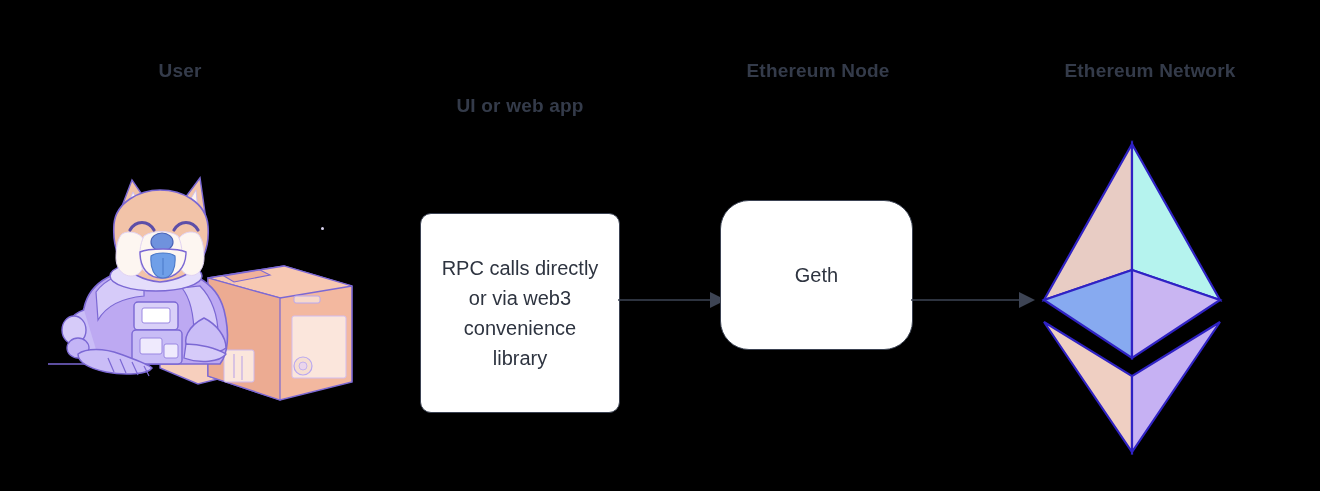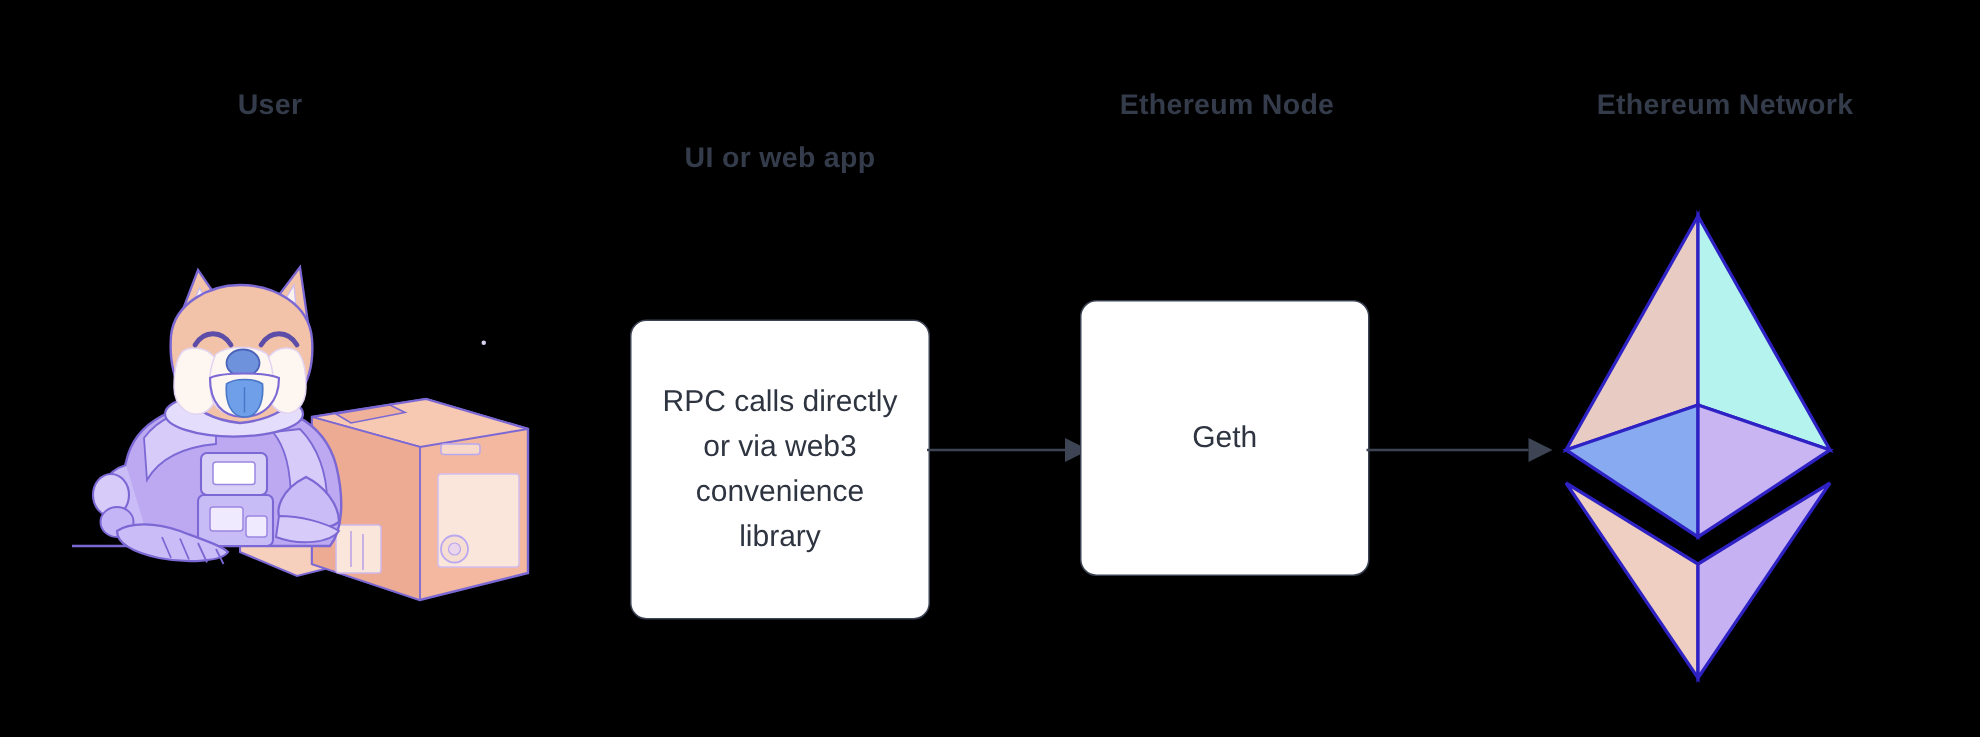--- a/index.html
+++ b/index.html
@@ -52,21 +52,21 @@
   }
   .node-box .node-text {
     color: #2e3440;
     font-size: 20px;
     line-height: 1.5;
     text-align: center;
     padding: 0 14px;
     white-space: pre-line;
   }
   #box-webapp { left: 420px; top: 200px; width: 200px; height: 200px; margin-top: 13px; }
-  #box-geth   { left: 720px; top: 200px; width: 193px; height: 184px; }
+  #box-geth   { left: 720px; top: 200px; width: 193px; height: 150px; border-radius: 29px; }
 
   
   .arrow-svg {
     position: absolute;
     overflow: visible;
   }
   #arrow-webapp-geth { left: 618px; top: 286px; width: 108px; height: 28px; }
   #arrow-geth-network { left: 911px; top: 286px; width: 124px; height: 28px; }
 
   

